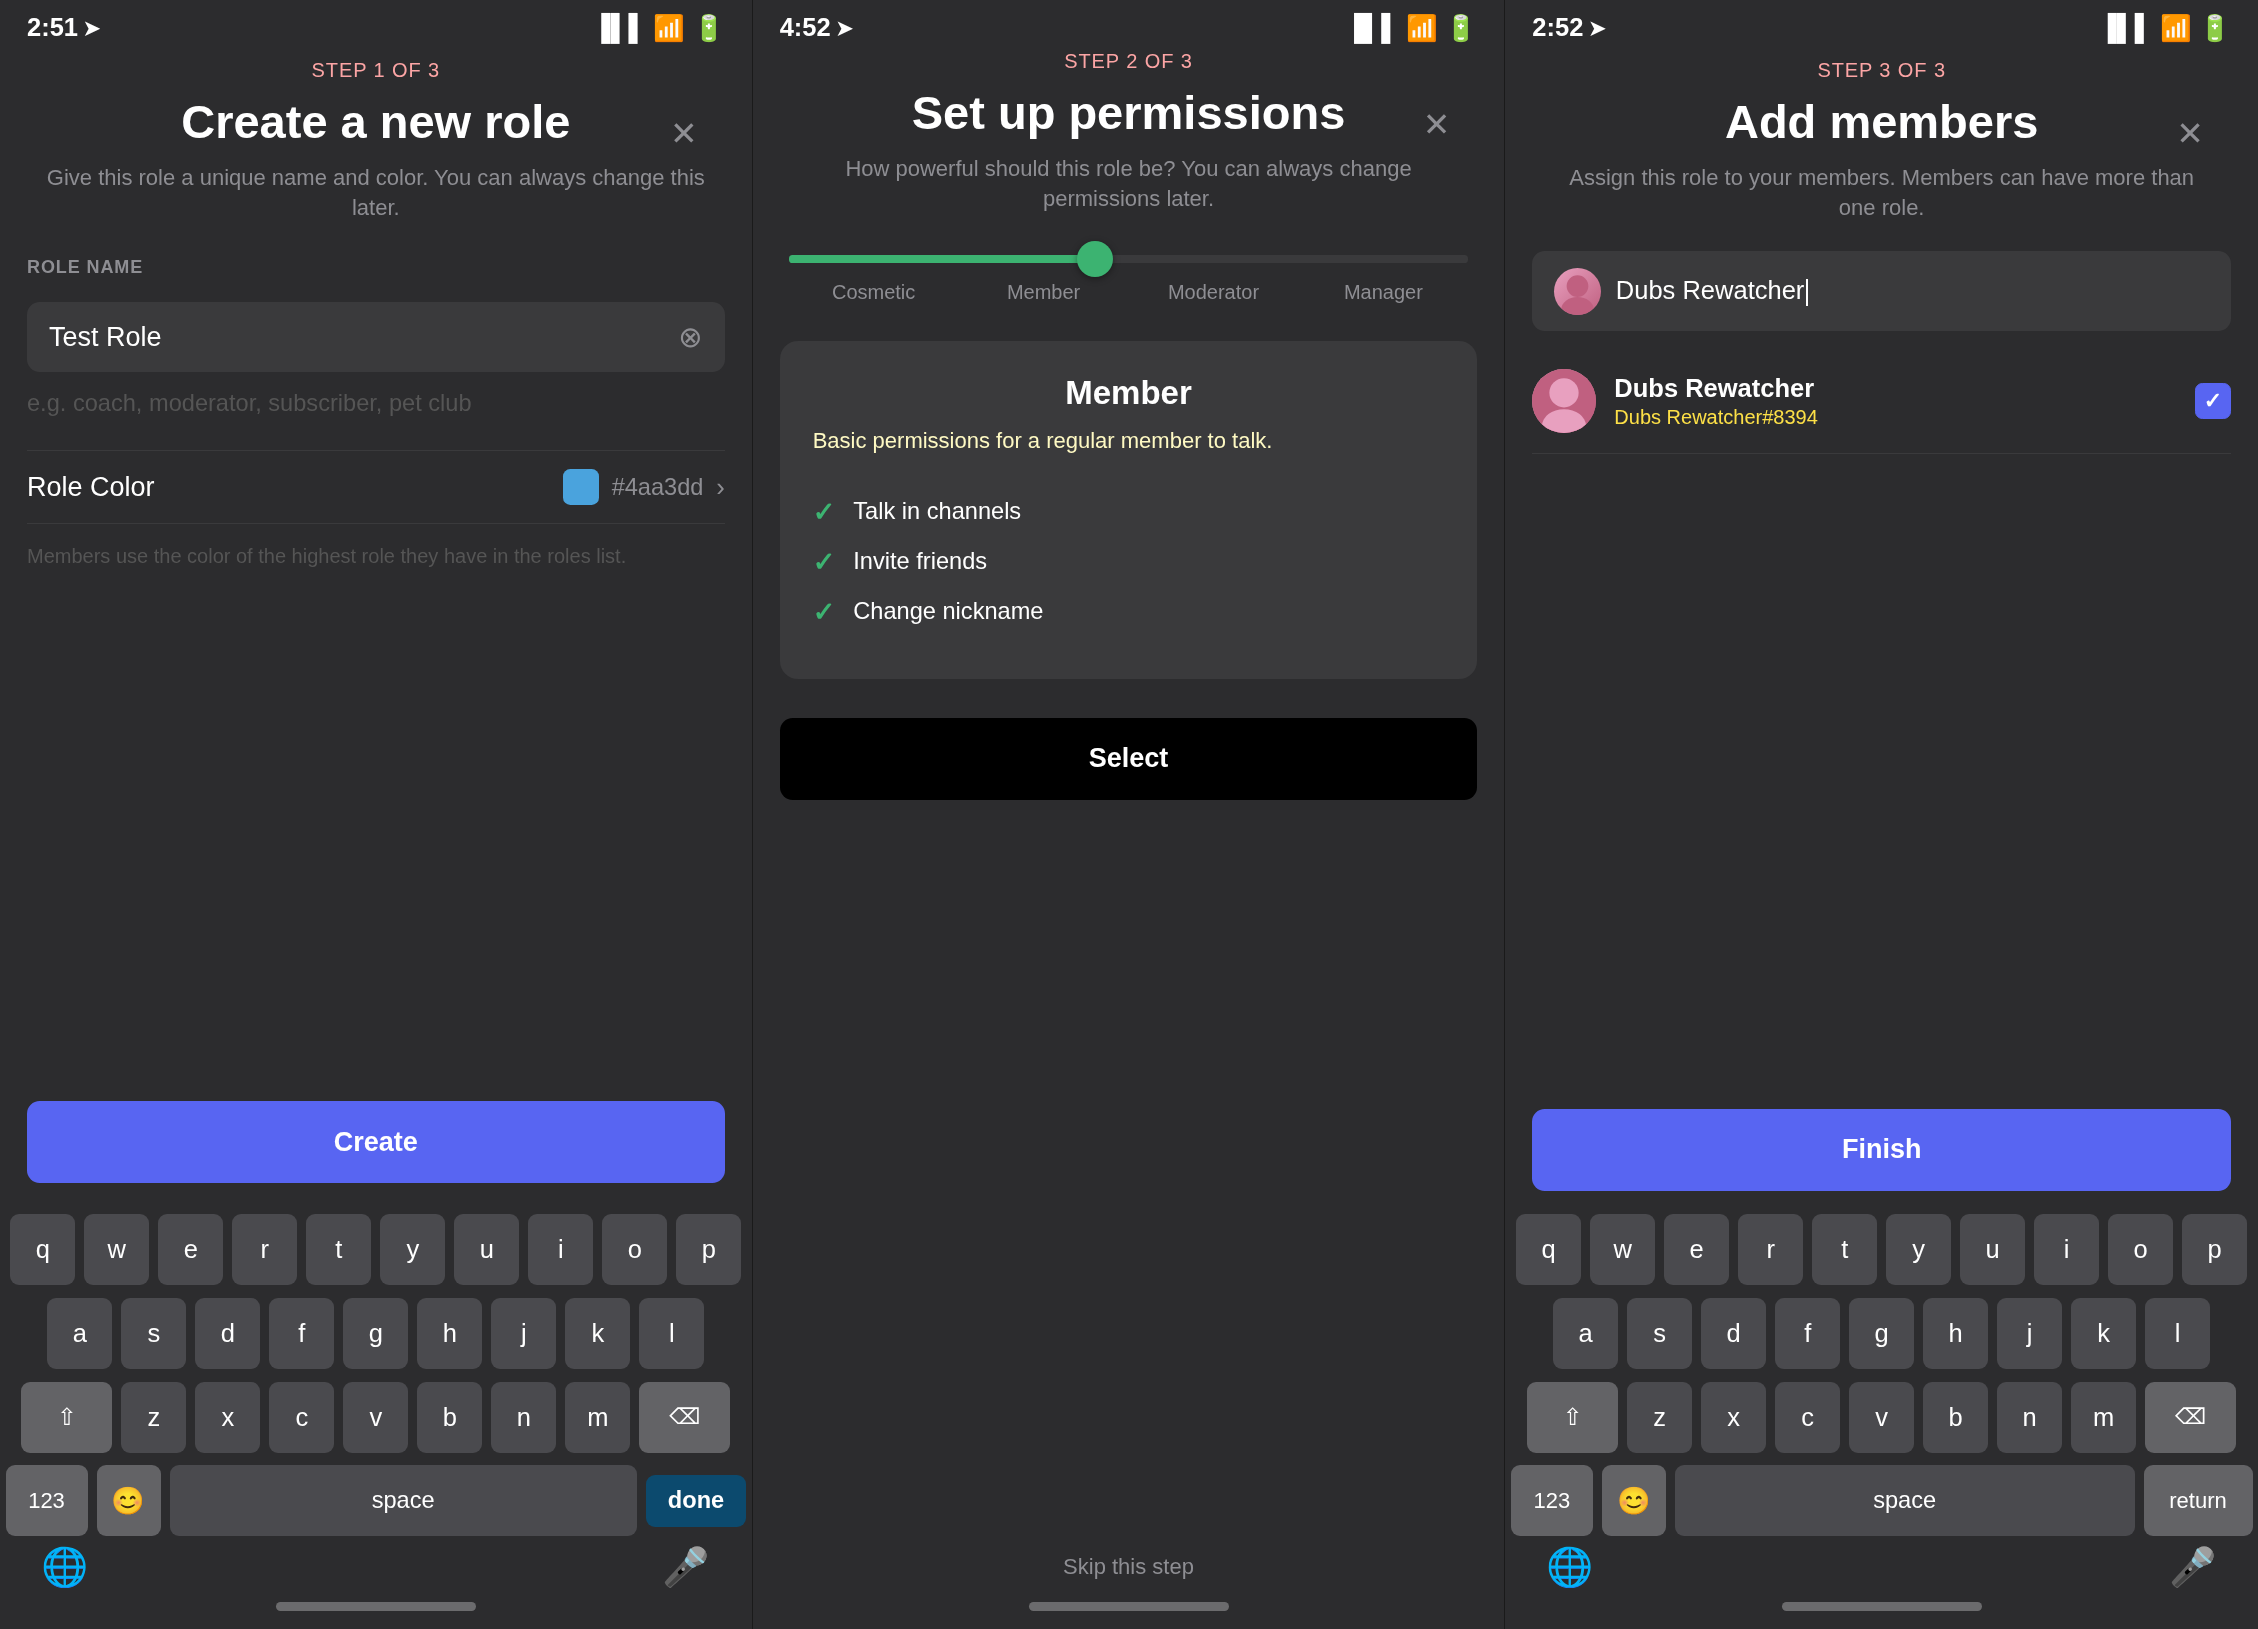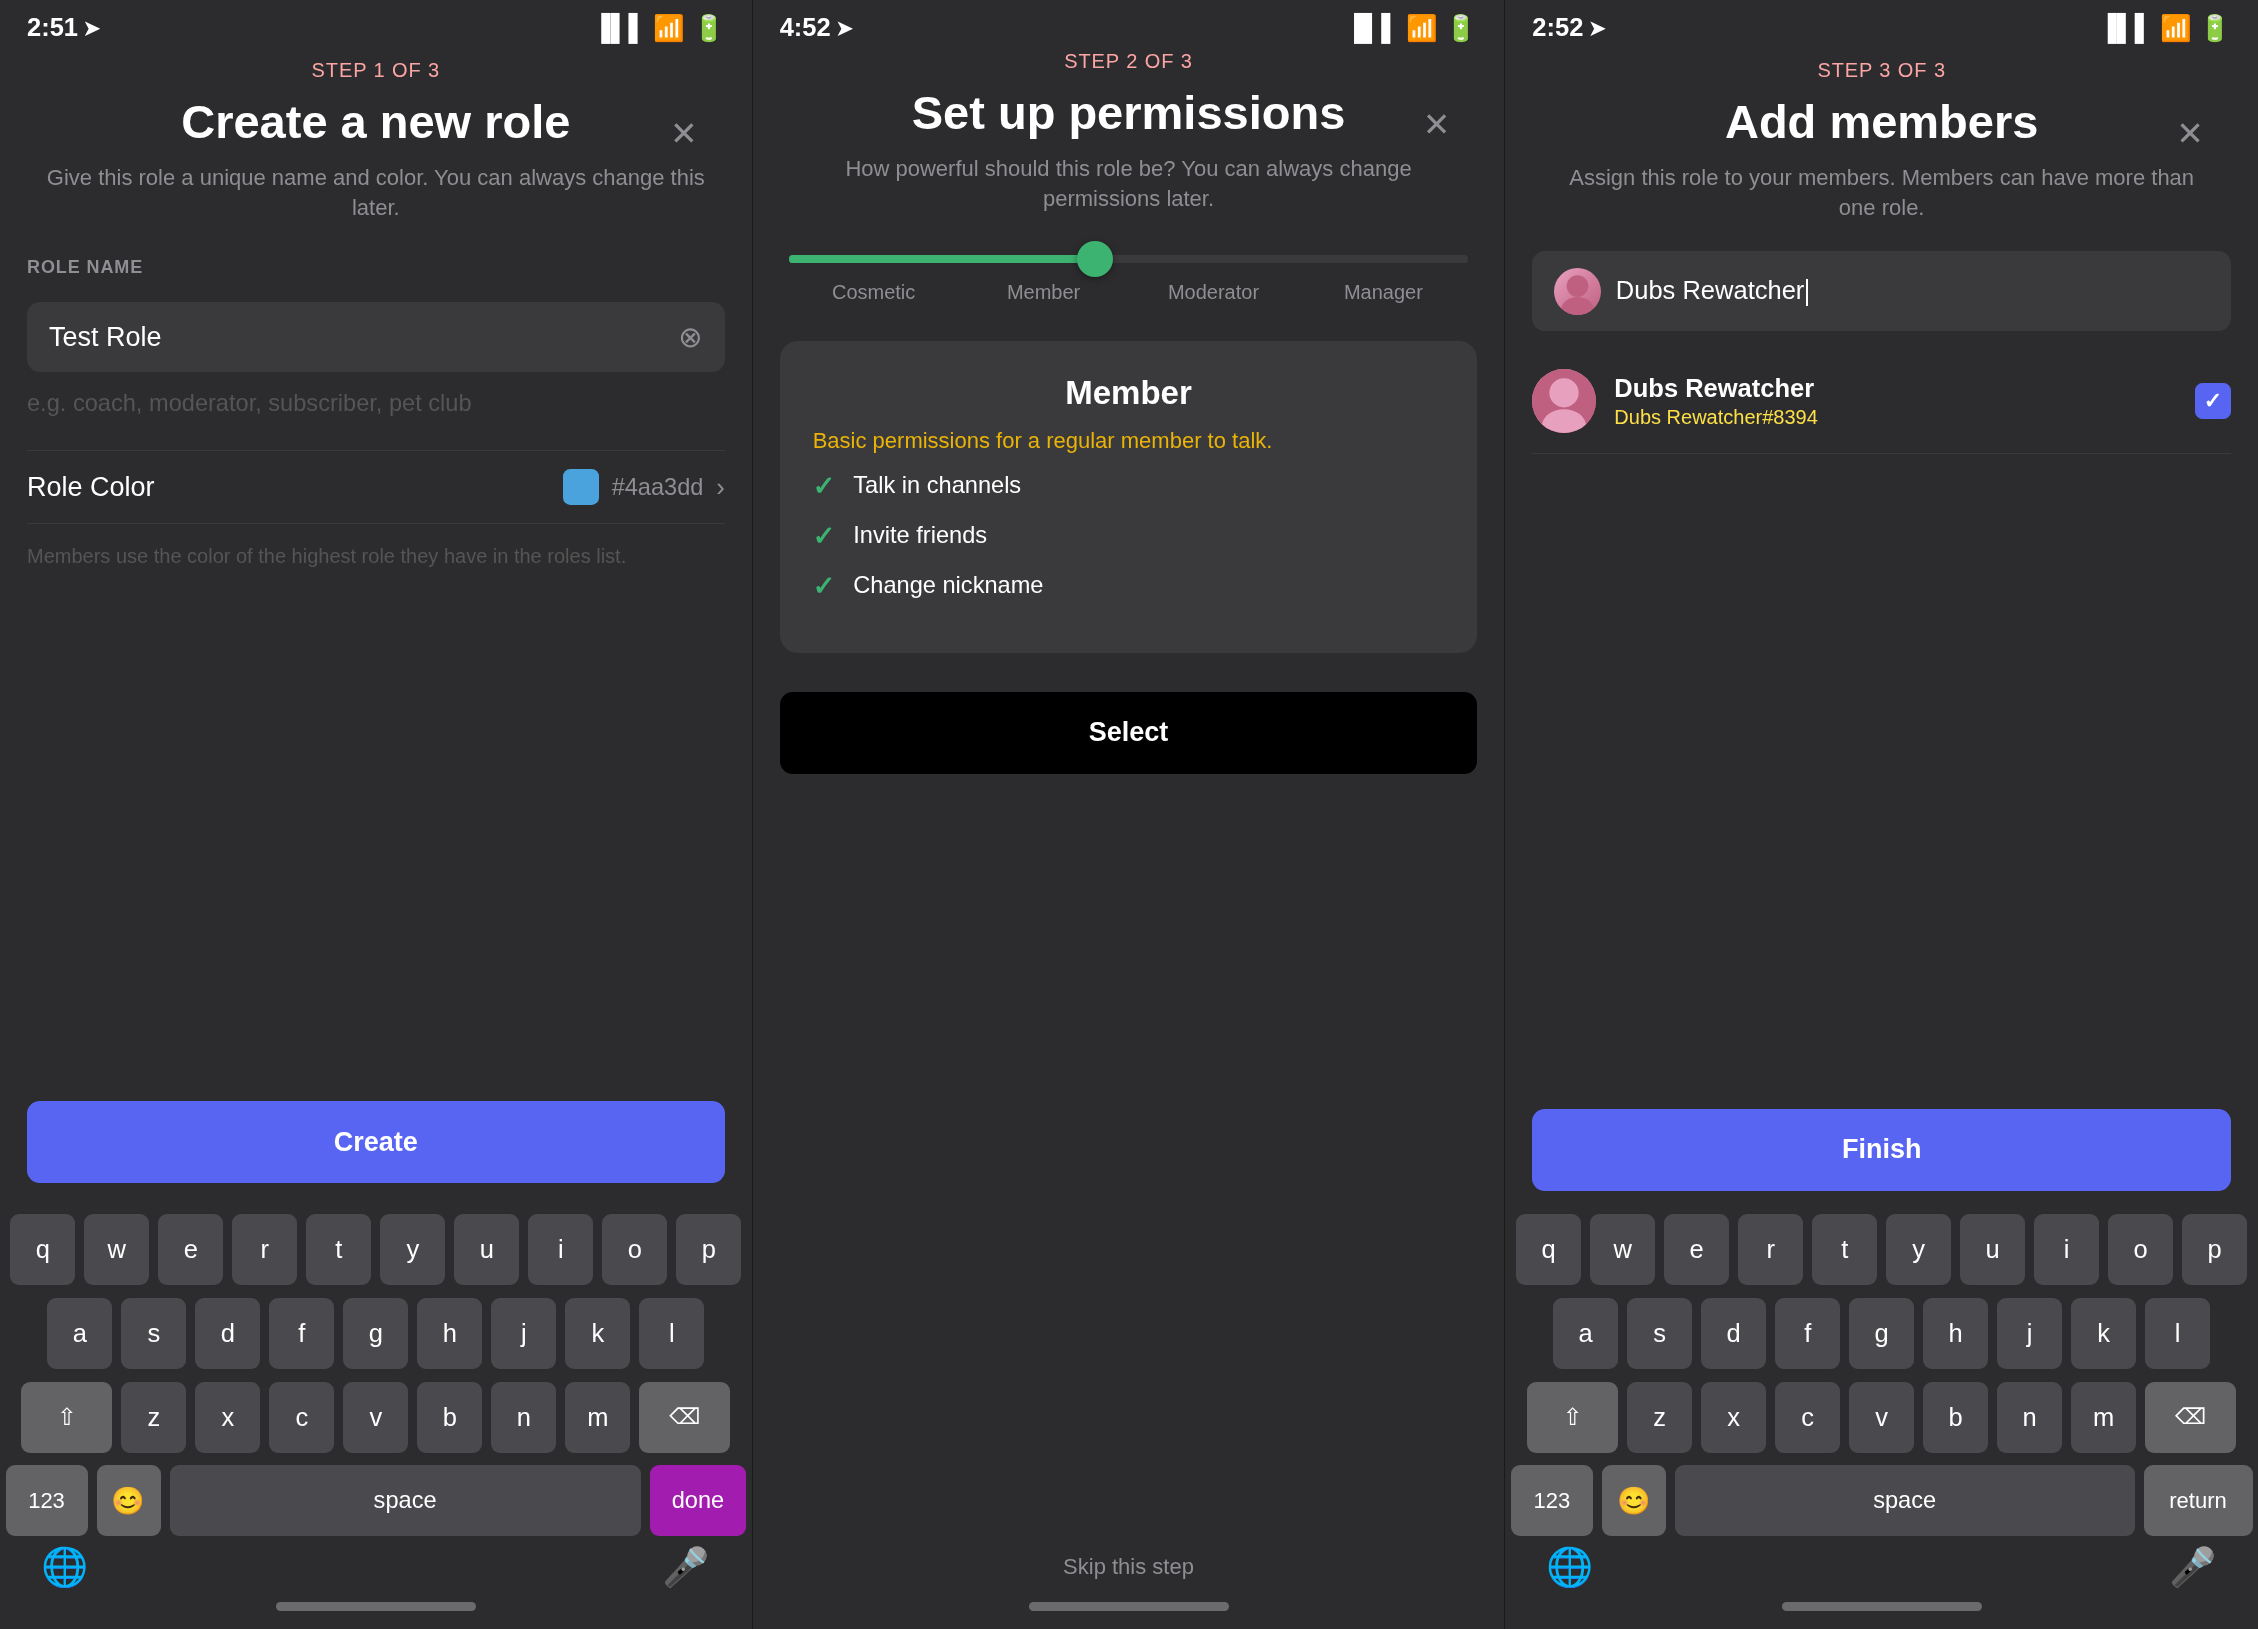--- a/index.html
+++ b/index.html
@@ -236,30 +236,30 @@
       font-weight: 400;
       display: flex;
       align-items: center;
       justify-content: center;
       cursor: pointer;
       height: 71px;
       flex: 1;
     }
 
     .key-blue {
-      background: #a21caf;
+      background: #0c4a6e;
       color: #fff;
       border-radius: 9px;
       font-size: 23.6px;
-      font-weight: 400;
+      font-weight: 700;
       display: flex;
       align-items: center;
       justify-content: center;
       cursor: pointer;
-      height: 71px;
+      height: 52px;
     }
 
     .key-num {
       min-width: 82px;
     }
 
     .key-emoji {
       min-width: 64px;
     }
 
@@ -349,22 +349,22 @@
     .permission-card-title {
       font-size: 33px;
       font-weight: 800;
       color: #fff;
       text-align: center;
       margin-bottom: 14.5px;
     }
 
     .permission-card-desc {
       font-size: 22px;
-      color: #eab308;
-      margin-bottom: 13px;
+      color: #fef9c3;
+      margin-bottom: 39px;
       line-height: 1.4;
     }
 
     .permission-item {
       display: flex;
       align-items: center;
       gap: 18px;
       margin-bottom: 18px;
     }
 

